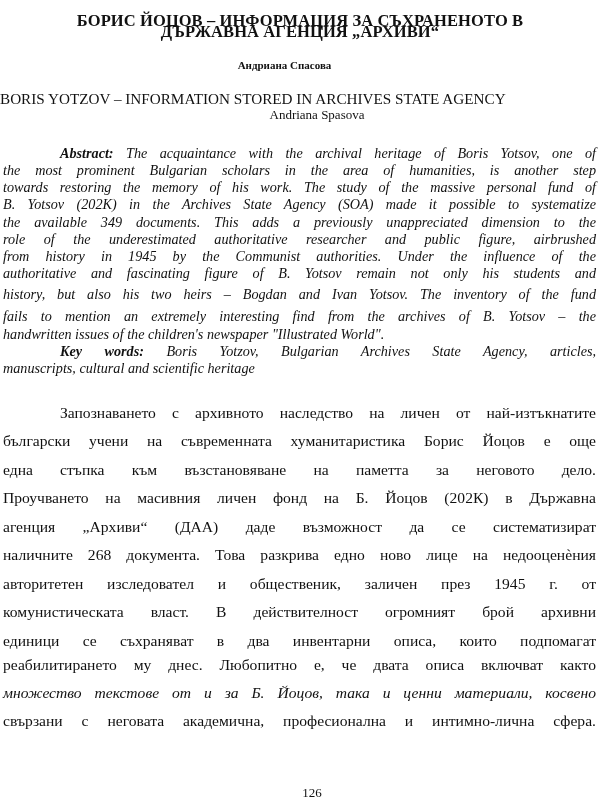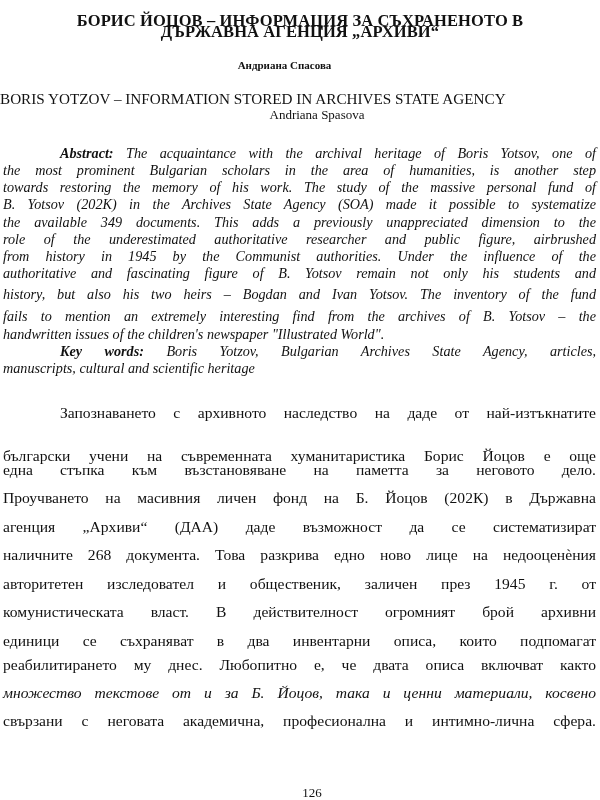--- a/index.html
+++ b/index.html
@@ -119,22 +119,22 @@
     <div class="abs-line" style="top:308px;">fails to mention an extremely interesting find from the archives of B. Yotsov – the</div>
     <div class="abs-line last" style="top:326px;">handwritten issues of the children's newspaper "Illustrated World".</div>
   </div>
 
   <div>
     <div class="abs-line indent" style="top:343px;"><b>Key words:</b><span> Boris Yotzov, Bulgarian Archives State Agency, articles,</span></div>
     <div class="abs-line last" style="top:360px;">manuscripts, cultural and scientific heritage</div>
   </div>
 
   <div>
-    <div class="body-line indent" style="top:403px;">Запознаването с архивното наследство на даде от най-изтъкнатите</div>
-    <div class="body-line" style="top:431px;margin-top:15px;">български учени на съвременната хуманитаристика Борис Йоцов е още</div>
+    <div class="body-line indent" style="top:403px;">Запознаването с архивното наследство на личен от най-изтъкнатите</div>
+    <div class="body-line" style="top:431px;">български учени на съвременната хуманитаристика Борис Йоцов е още</div>
     <div class="body-line" style="top:460px;">една стъпка към възстановяване на паметта за неговото дело.</div>
     <div class="body-line" style="top:488px;">Проучването на масивния личен фонд на Б. Йоцов (202К) в Държавна</div>
     <div class="body-line" style="top:517px;">агенция „Архиви“ (ДАА) даде възможност да се систематизират</div>
     <div class="body-line" style="top:545px;">наличните 268 документа. Това разкрива едно ново лице на недооценѐния</div>
     <div class="body-line" style="top:574px;">авторитетен изследовател и общественик, заличен през 1945 г. от</div>
     <div class="body-line" style="top:602px;">комунистическата власт. В действителност огромният брой архивни</div>
     <div class="body-line" style="top:631px;">единици се съхраняват в два инвентарни описа, които подпомагат</div>
     <div class="body-line" style="top:655px;">реабилитирането му днес. Любопитно е, че двата описа включват както</div>
     <div class="body-line" style="top:683px;font-style:italic;">множество текстове от и за Б. Йоцов, така и ценни материали, косвено</div>
     <div class="body-line" style="top:711px;">свързани с неговата академична, професионална и интимно-лична сфера.</div>

